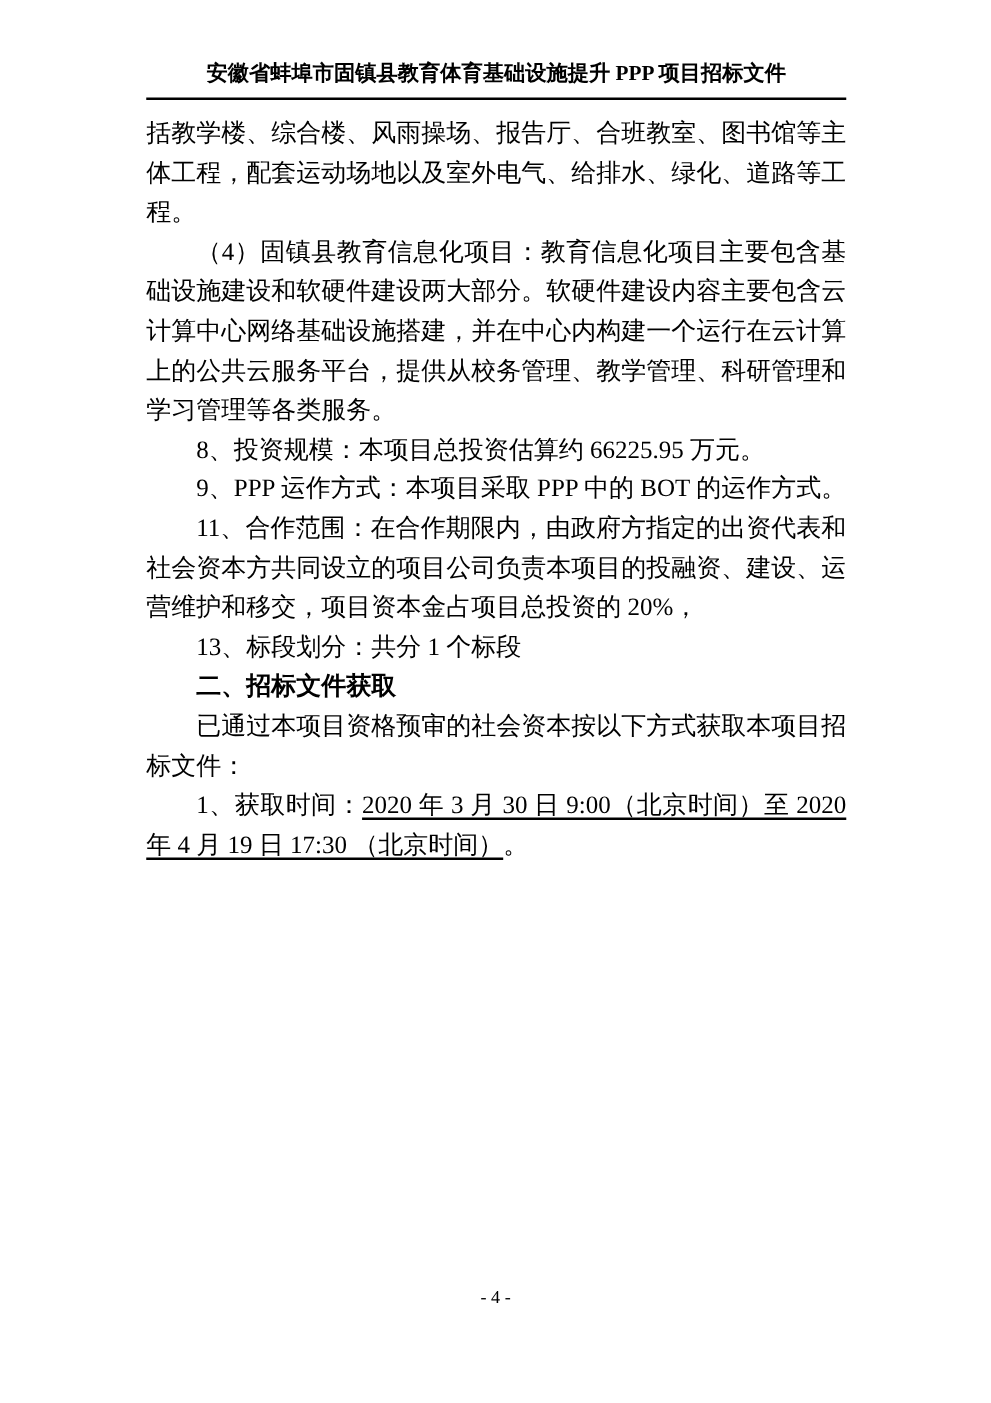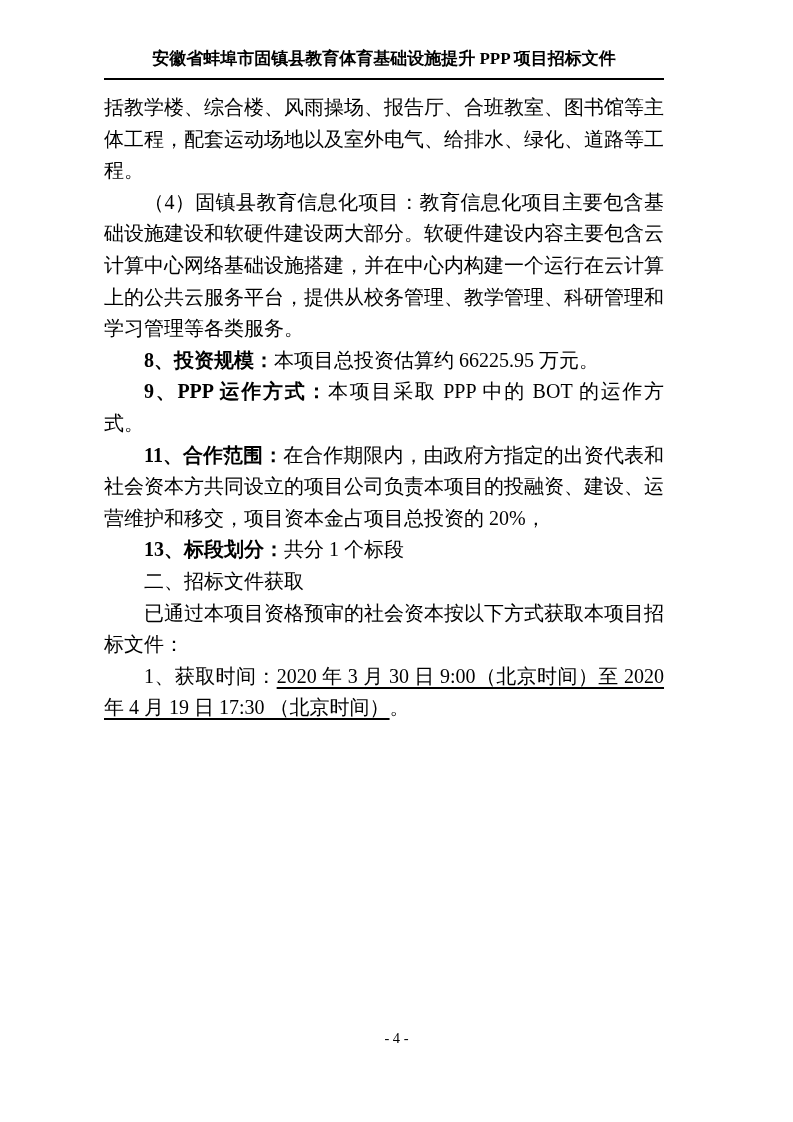--- a/index.html
+++ b/index.html
@@ -11,21 +11,21 @@
     position: relative;
     width: 793px;
     height: 1122px;
     background: #ffffff;
     color: #000000;
     font-family: "Liberation Serif", "DejaVu Serif", serif;
     overflow: hidden;
   }
   .content {
     position: absolute;
-    left: 104px;
+    left: 117px;
     top: 48px;
     width: 560px;
   }
   .doc-header {
     text-align: center;
     border-bottom: 2px solid #000000;
     padding-bottom: 8px;
   }
   .doc-title {
     font-weight: bold;
@@ -40,24 +40,24 @@
     text-align: justify;
   }
   p.para {
     margin: 0;
     text-indent: 2em;
   }
   p.para.no-indent {
     text-indent: 0;
   }
   p.para.bold {
-    font-weight: normal;
+    font-weight: bold;
   }
   .lead {
-    font-weight: bold;
+    font-weight: normal;
   }
   u.date-underline {
     text-decoration: underline;
     text-underline-offset: 4px;
   }
   .footer {
     position: absolute;
     left: 0;
     top: 1028px;
     width: 100%;

